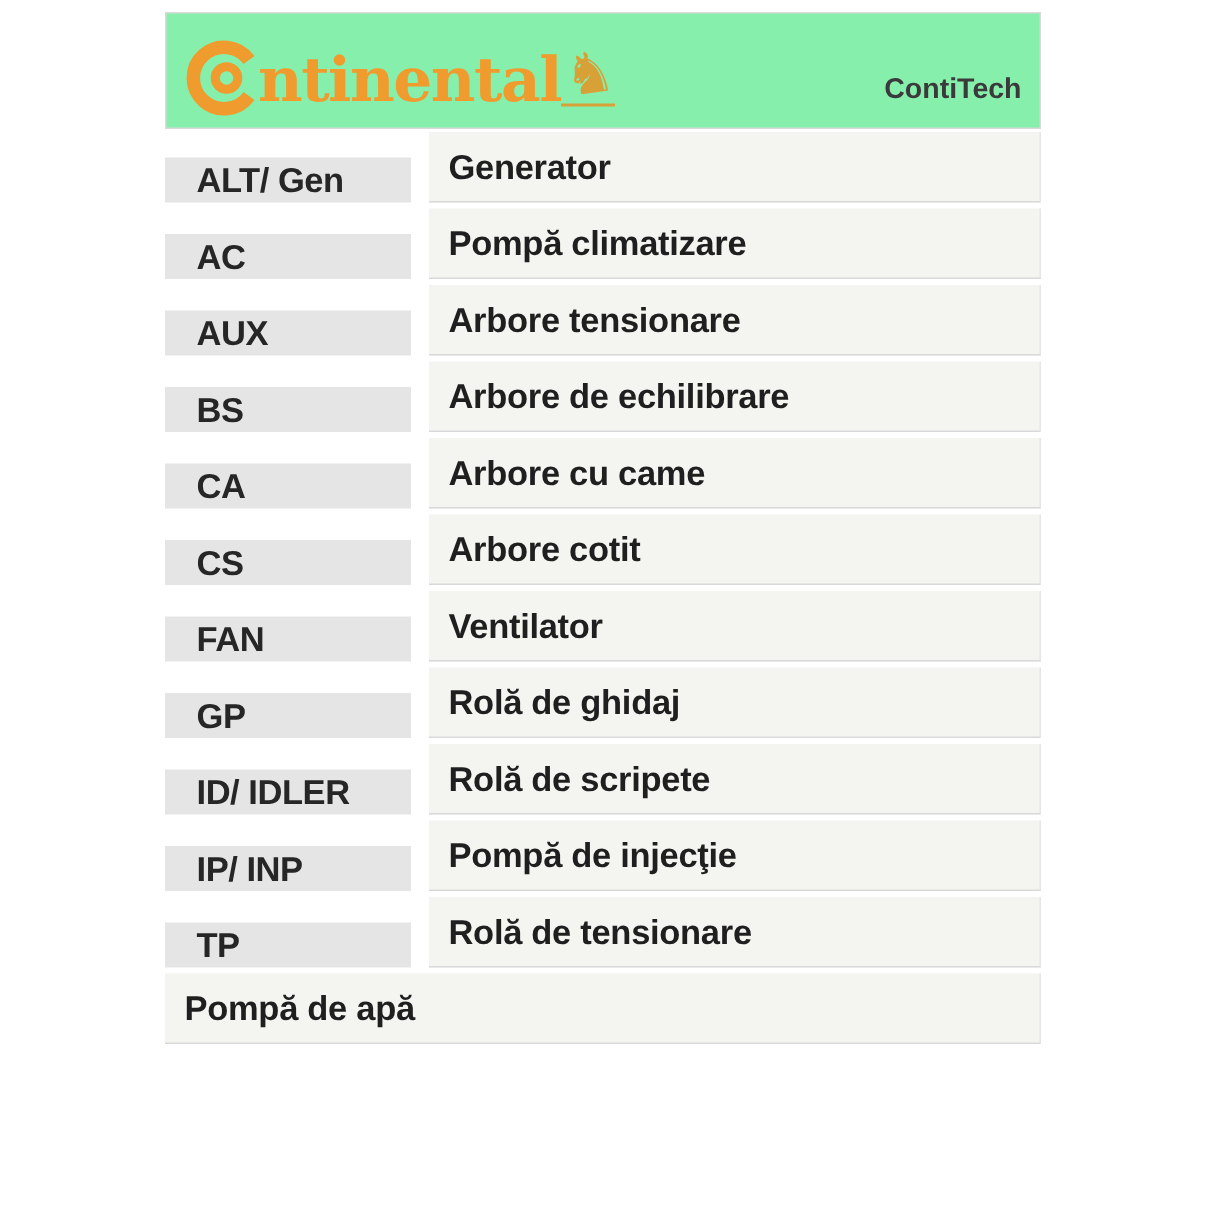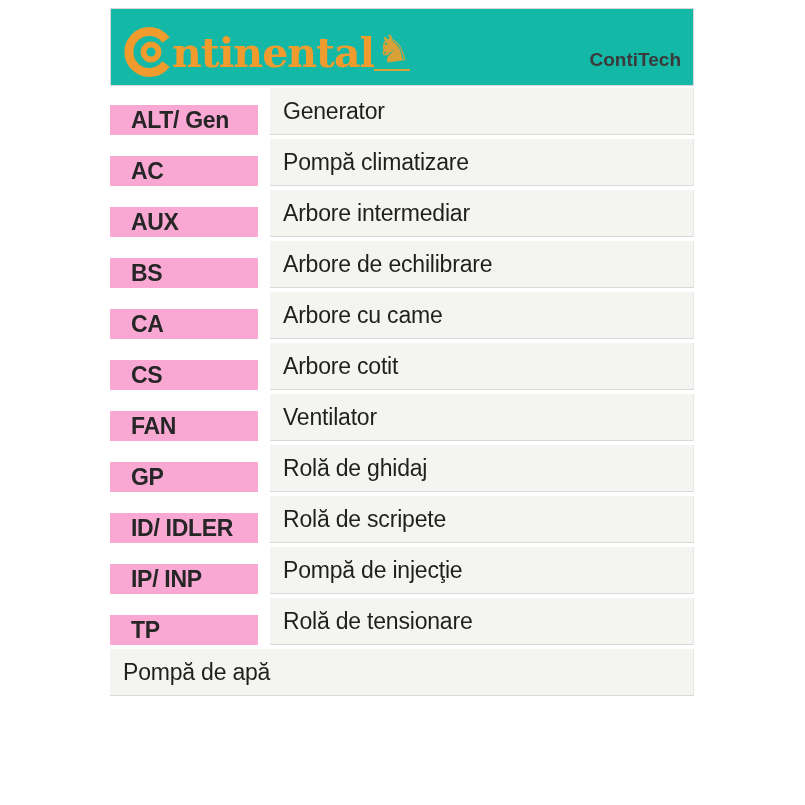--- a/index.html
+++ b/index.html
@@ -18,21 +18,21 @@
     background: #ffffff;
   }
   
   .brand-header {
     position: absolute;
     left: 110px;
     top: 8px;
     width: 584px;
     height: 78px;
     box-sizing: border-box;
-    background: #14b8a6;
+    background: #86efac;
     border: 1px solid #d9d9d9;
   }
   .logo {
     position: absolute;
     left: 13px;
     top: 11px;
     width: 300px;
     height: 58px;
   }
   .contitech {
@@ -53,44 +53,44 @@
     display: flex;
     flex-direction: column;
     gap: 4px;
   }
   .legend-row {
     display: flex;
     gap: 12px;
     height: 47px;
   }
   .cell-code {
-    width: 148px;
+    width: 164px;
     box-sizing: border-box;
-    background: #f9a8d4;
+    background: #e5e5e5;
     display: flex;
     align-items: center;
     padding-left: 21px;
     font-size: 23px;
     font-weight: bold;
     color: #262626;
     letter-spacing: -0.3px;
     white-space: nowrap;
     margin-top: 17px;
   }
   .cell-label {
     flex: 1;
     box-sizing: border-box;
     background: #f4f4f1;
     border-bottom: 1px solid #d9d9d9;
     border-right: 1px solid #e6e6e6;
     display: flex;
     align-items: center;
     padding-left: 13px;
     font-size: 23px;
-    font-weight: normal;
+    font-weight: bold;
     color: #1f1f1f;
     letter-spacing: -0.2px;
     white-space: nowrap;
   }
 </style>
 </head>
 <body>
 
 <div class="page">
 
@@ -113,21 +113,21 @@
     <div class="legend-row">
       <div class="cell-code">ALT/ Gen</div>
       <div class="cell-label">Generator</div>
     </div>
     <div class="legend-row">
       <div class="cell-code">AC</div>
       <div class="cell-label">Pompă climatizare</div>
     </div>
     <div class="legend-row">
       <div class="cell-code">AUX</div>
-      <div class="cell-label">Arbore intermediar</div>
+      <div class="cell-label">Arbore tensionare</div>
     </div>
     <div class="legend-row">
       <div class="cell-code">BS</div>
       <div class="cell-label">Arbore de echilibrare</div>
     </div>
     <div class="legend-row">
       <div class="cell-code">CA</div>
       <div class="cell-label">Arbore cu came</div>
     </div>
     <div class="legend-row">

